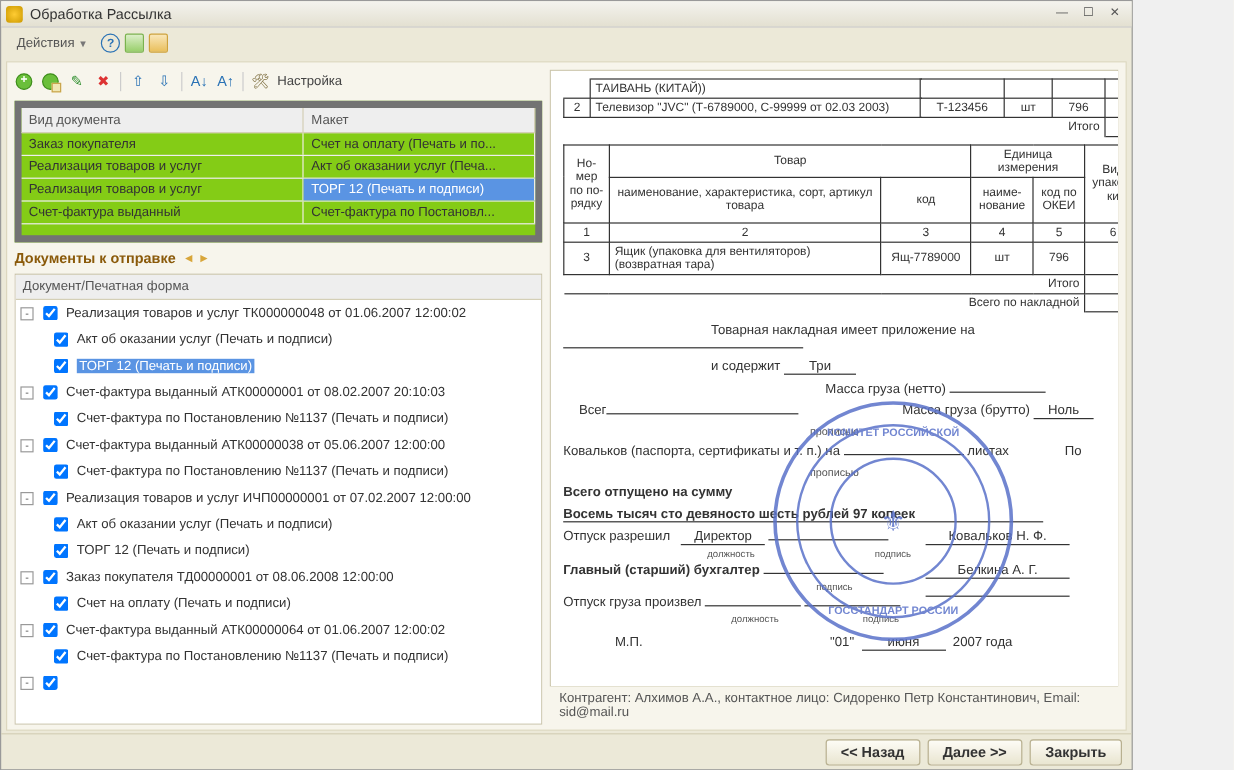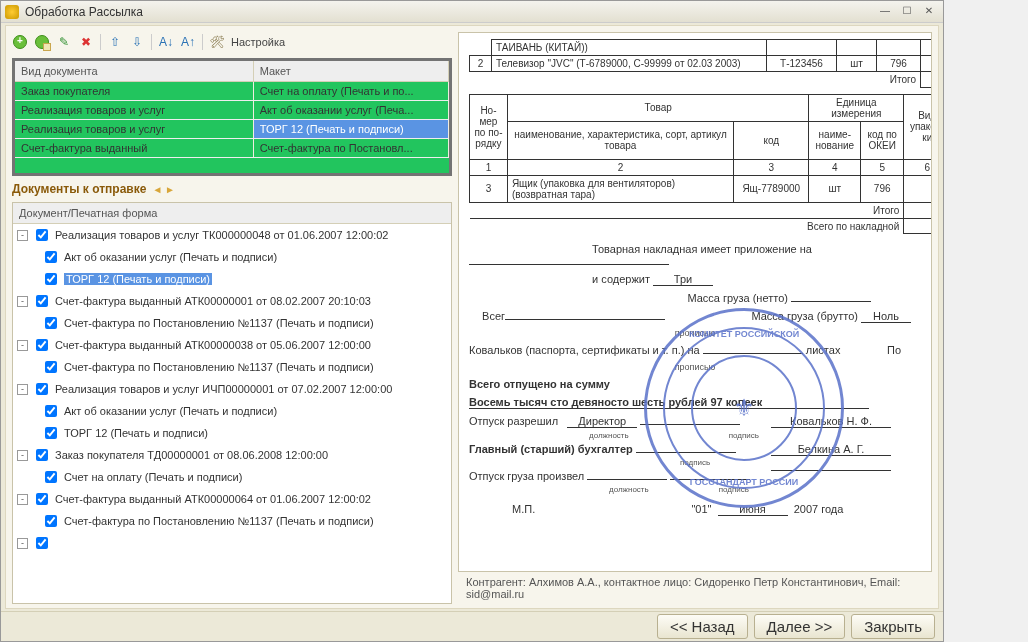--- a/index.html
+++ b/index.html
@@ -16,21 +16,21 @@
   .body { flex:1; display:flex; padding:6px 6px 4px 6px; gap:6px; overflow:hidden; background:#f7f5ec; border:1px solid #ddd7bf; margin:2px 4px;}
   .left { width: 440px; display:flex; flex-direction:column; gap:6px; overflow:hidden;}
   .panel-title { color:#8a5a0a; font-weight:bold; font-size:12px; }
   .mini-toolbar { display:flex; align-items:center; gap:6px; padding:2px 0; }
   .mini-toolbar .mi { width:16px; height:16px; display:flex; align-items:center; justify-content:center; font-size:12px; cursor:pointer; }
   .circle-green { width:14px;height:14px;border-radius:50%;background:#6abf3a;border:1px solid #3e8e1b;position:relative;}
   .circle-green::after{content:"+";color:#fff;position:absolute;left:3px;top:-1px;font-weight:bold;font-size:10px;}
   .mi-pencil{color:#2d8e2d;}
   .mi-x{color:#d33;}
   .mi-blue{color:#2a72b5;}
-  .grid { border:3px solid #737373; background:#22c55e; font-size:11px; }
+  .grid { border:6px solid #737373; background:#84cc16; font-size:11px; }
   .grid-head { display:flex; background:#eee; border-bottom:1px solid #d4cfb6; }
   .grid-head div { padding:4px 6px; border-right:1px solid #d4cfb6; color:#555; }
   .grid-row { display:flex; border-bottom:1px solid #eee; }
   .grid-row div { padding:3px 6px; border-right:1px solid #f0ede0; white-space:nowrap; overflow:hidden; text-overflow:ellipsis; }
   .grid-row.sel div.col2 { background:#5a94e3; color:#fff; }
   .col1{ width:55%; } .col2{ width:45%; }
   .tree-wrap { border:1px solid #c9c3a9; background:#fff; flex:1; overflow-y:auto; }
   .tree-head { background:#eee; border-bottom:1px solid #d4cfb6; padding:4px 6px; color:#555; }
   .tree-item { display:flex; align-items:center; gap:4px; padding:2px 4px; white-space:nowrap; }
   .tree-item.level1 { padding-left: 28px; }
@@ -44,38 +44,47 @@
   table.t td, table.t th { border:1px solid #333; padding:2px 4px; font-size:10px; text-align:center; }
   .txt { padding:3px 0; }
   .underline { border-bottom:1px solid #333; display:inline-block; min-width:80px; }
   .stamp { position:absolute; width:200px; height:200px; border-radius:50%; border:3px solid #5a72c9; left:185px; top:275px; opacity:0.85; pointer-events:none;}
   .stamp .inner{position:absolute; inset:16px; border:2px solid #5a72c9; border-radius:50%;}
   .stamp .inner2{position:absolute; inset:44px; border:2px solid #5a72c9; border-radius:50%;}
   .stamp .st-text{position:absolute; width:100%; text-align:center; top:18px; font-size:9px; color:#5a72c9; font-weight:bold;}
   .stamp .st-text2{position:absolute; width:100%; text-align:center; bottom:18px; font-size:9px; color:#5a72c9; font-weight:bold;}
   .statusline { padding:4px 8px; color:#555; font-size:11px; }
   .footer { height:30px; display:flex; align-items:center; justify-content:flex-end; gap:6px; padding:0 8px; border-top:1px solid #d4cfb6; }
-  .btn { border:1px solid #b8b090; background:linear-gradient(#fdfcf6,#e9e5d0); padding:3px 12px; border-radius:3px; font-size:15px; color:#333; cursor:pointer;}
+  .btn { border:1px solid #b8b090; background:linear-gradient(#fdfcf6,#e9e5d0); padding:3px 12px; border-radius:3px; font-size:12px; color:#333; cursor:pointer;font-weight:bold;}
   .section-hdr { color:#8a5a0a; font-weight:bold; font-size:12px; display:flex; align-items:center; gap:6px;}
   .arrows{color:#d8a63a; font-size:10px;}
 </style>
 </head>
 <body>
 
 <div class="window">
 
   <div class="titlebar">
     <span class="icon-app"></span>
     <span>Обработка  Рассылка</span>
     <span class="spacer"></span>
     <span class="wbtn">—</span>
     <span class="wbtn">☐</span>
     <span class="wbtn">✕</span>
   </div>
 
+  <div class="toolbar">
+    <div class="menu-btn">
+      <span>Действия</span>
+      <span style="font-size:8px;color:#777;">▼</span>
+    </div>
+    <div class="help">?</div>
+    <span class="tbicon" style="background:linear-gradient(#dbeec8,#98cf6a);border:1px solid #7ab34e;"></span>
+    <span class="tbicon" style="background:linear-gradient(#f9e6b8,#e9bf5b);border:1px solid #cfa23a;"></span>
+  </div>
 
   <div class="body">
 
     <div class="left">
 
 
       <div class="mini-toolbar">
         <div class="mi">
             <span class="circle-green"></span>
           </div>

